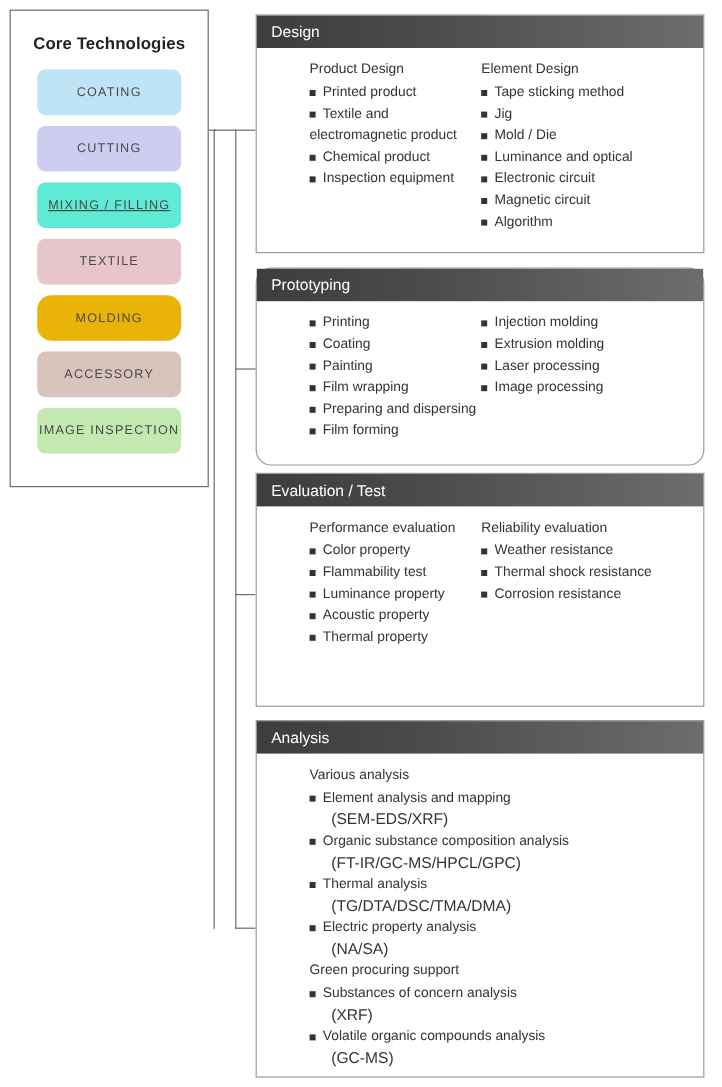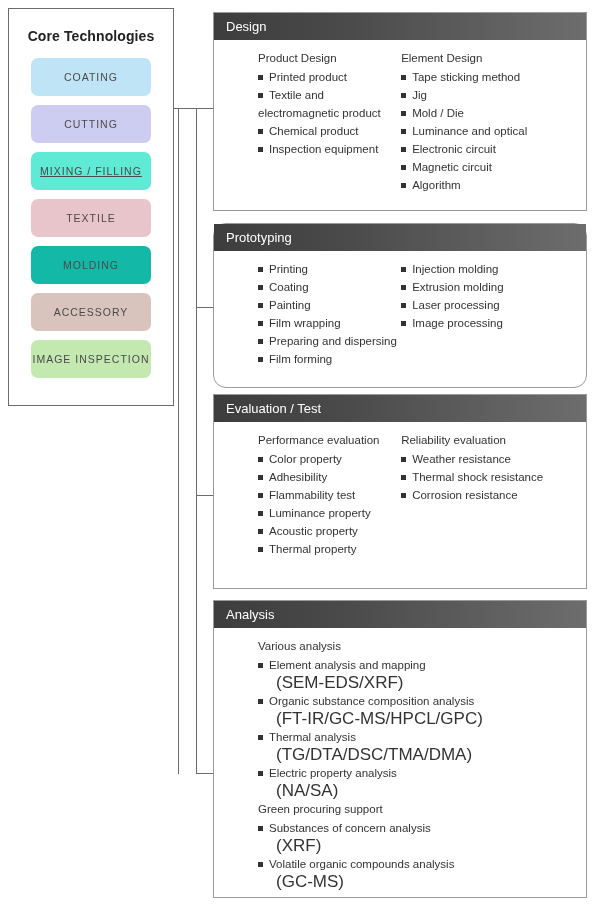--- a/index.html
+++ b/index.html
@@ -122,40 +122,40 @@
     background: #333333;
   }
   .cont-line {
     font-size: 11.5px;
     color: #333333;
     line-height: 18px;
     padding-left: 0px;
     white-space: nowrap;
   }
   .sub-line {
-    font-size: 17px;
+    font-size: 13px;
     color: #333333;
     line-height: 18px;
     padding-left: 18px;
     white-space: nowrap;
   }
 </style>
 </head>
 <body>
 
 <div id="canvas">
 
   <div class="core-card">
     <div class="core-title">Core Technologies</div>
     <div class="chip-list">
         <div class="chip" style="background: rgb(191, 228, 245);">COATING</div>
         <div class="chip" style="background: rgb(205, 205, 242);">CUTTING</div>
         <div class="chip" style="background: #5eead4; text-decoration: underline;">MIXING / FILLING</div>
         <div class="chip" style="background: rgb(232, 197, 203);">TEXTILE</div>
-        <div class="chip" style="background: #14b8a6;">MOLDING</div>
+        <div class="chip" style="background: #eab308; border-radius: 12px;">MOLDING</div>
         <div class="chip" style="background: rgb(216, 196, 188);">ACCESSORY</div>
         <div class="chip" style="background: rgb(195, 232, 176);">IMAGE INSPECTION</div>
       </div>
   </div>
 
   <div class="line h" style="left:178px; top:108px; width:35px;"></div>
 
   <div class="line v" style="left:178px; top:108px; height:666px;"></div>
 
   <div class="line v" style="left:196px; top:108px; height:666px;"></div>
@@ -207,21 +207,20 @@
           <div class="bullet-item">Image processing</div>
         </div>
       </div>
     </div>
   <div class="panel" style="top:394px; height:195px;">
       <div class="panel-header">Evaluation / Test</div>
       <div class="panel-body">
         <div class="col col-a">
           <div class="grp-head">Performance evaluation</div>
           <div class="bullet-item">Color property</div>
-          <div class="bullet-item">Adhesibility</div>
           <div class="bullet-item">Flammability test</div>
           <div class="bullet-item">Luminance property</div>
           <div class="bullet-item">Acoustic property</div>
           <div class="bullet-item">Thermal property</div>
         </div>
         <div class="col col-b">
           <div class="grp-head">Reliability evaluation</div>
           <div class="bullet-item">Weather resistance</div>
           <div class="bullet-item">Thermal shock resistance</div>
           <div class="bullet-item">Corrosion resistance</div>

